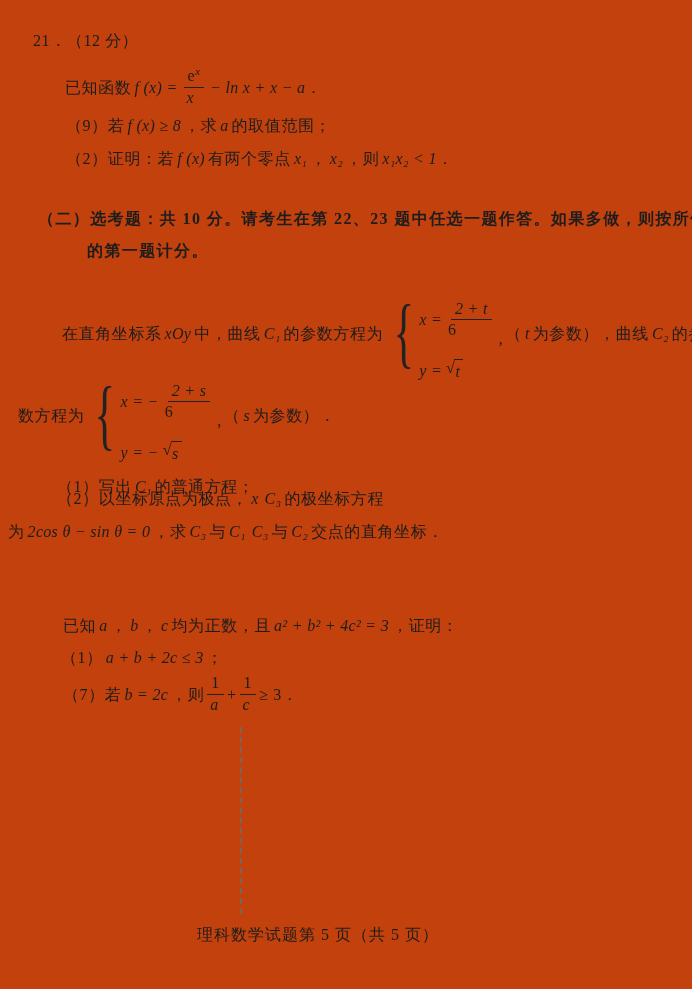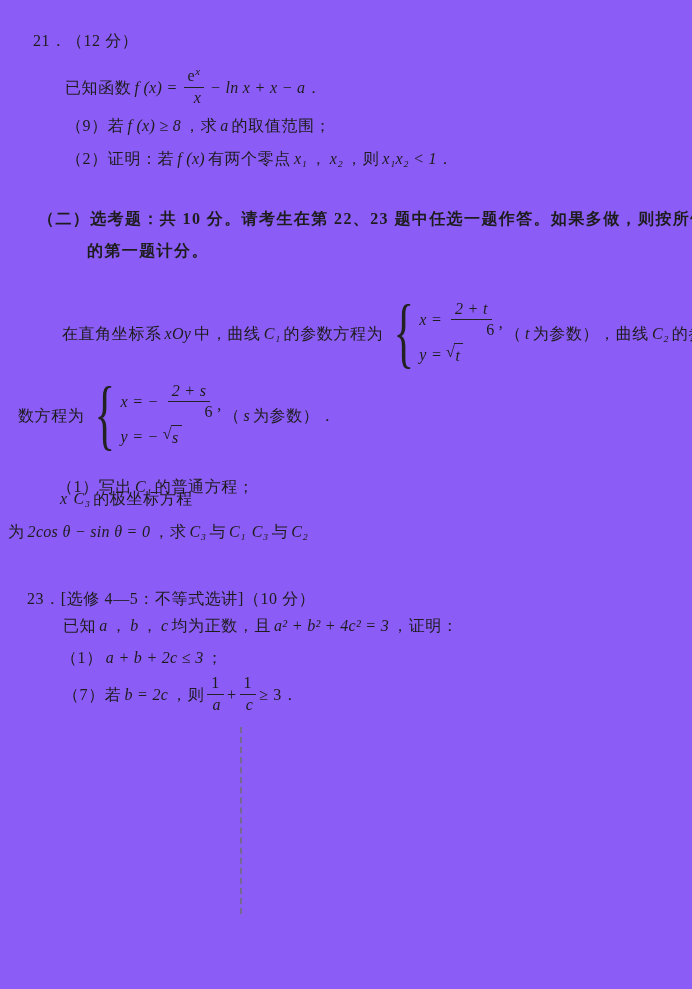--- a/index.html
+++ b/index.html
@@ -1,38 +1,38 @@
 <!DOCTYPE html>
 <html><head>
 <meta charset="utf-8">
 <style>
   html,body{margin:0;padding:0;background:#ffffff;}
   .page{
     position:relative;
     width:692px;height:989px;
-    background:#8b5cf6;
+    background:#c2410c;
     font-family:"Liberation Serif","DejaVu Serif",serif;
     color:#1d1d1d;
     overflow:hidden;
   }
   .line{
     position:absolute;
     white-space:nowrap;
     font-size:16px;
     line-height:21px;
     letter-spacing:0.6px;
   }
   .frow{display:flex;align-items:center;}
   .bold{font-weight:bold;letter-spacing:1.4px;}
   .c{font-style:normal;text-align:right;}
   .m{font-style:italic;margin:0 3px;letter-spacing:0.3px;}
   .up{font-style:normal;}
   .frac{
-    display:inline-flex;flex-direction:column;align-items:flex-end;
-    margin:0 3px;line-height:1.15;vertical-align:middle;
+    display:inline-flex;flex-direction:column;align-items:flex-start;
+    margin:16px 3px;line-height:1.15;vertical-align:middle;
   }
   .frac .num{display:block;border-bottom:1.3px solid #222;padding:0 4px 1px;}
   .frac .den{display:block;padding-top:1px;}
   sup.exp{font-size:11px;font-style:italic;line-height:0;letter-spacing:0;}
   .system{display:inline-flex;align-items:center;margin:0 2px;}
   .brace{
     font-size:78px;line-height:0.9;color:#222;font-style:normal;
     transform:scaleX(0.55);transform-origin:center;margin-right:-7px;
   }
   .rows{display:flex;flex-direction:column;align-items:flex-start;gap:4px;}
@@ -151,38 +151,39 @@
     <span class="c">为参数）．</span>
   </div>
 
   <div class="line frow" style="left:57px;top:476px">
     <span class="c">（1）写出</span>
     <span class="m">C₁</span>
     <span class="c">的普通方程；</span>
   </div>
 
   <div class="line frow" style="left:57px;top:488px">
+    <span class="c">（2）以坐标原点为极点，</span>
     <span class="m">x</span>
     <span class="m">C₃</span>
     <span class="c">的极坐标方程</span>
   </div>
 
   <div class="line frow" style="left:8px;top:521px">
     <span class="c">为</span>
     <span class="m">2cos θ − sin θ = 0</span>
     <span class="c">，求</span>
     <span class="m">C₃</span>
     <span class="c">与</span>
     <span class="m">C₁</span>
     <span class="m">C₃</span>
     <span class="c">与</span>
     <span class="m">C₂</span>
-  </div>
-
-  <div class="line" style="left:27px;top:588px">23．[选修 4—5：不等式选讲]（10 分）</div>
+    <span class="c">交点的直角坐标．</span>
+  </div>
+
 
   <div class="line frow" style="left:63px;top:615px">
     <span class="c">已知</span>
     <span class="m">a</span>
     <span class="c">，</span>
     <span class="m">b</span>
     <span class="c">，</span>
     <span class="m">c</span>
     <span class="c">均为正数，且</span>
     <span class="m">a² + b² + 4c² = 3</span>
@@ -206,14 +207,15 @@
     <span class="c">+</span>
     <span class="frac">
       <span class="num up">1</span>
       <span class="den m">c</span>
     </span>
     <span class="c">≥ 3．</span>
   </div>
 
   <div class="fold-line"></div>
 
+  <div class="line footer" style="left:197px;top:924px">理科数学试题第 5 页（共 5 页）</div>
 
 </div>
 
 </body></html>

